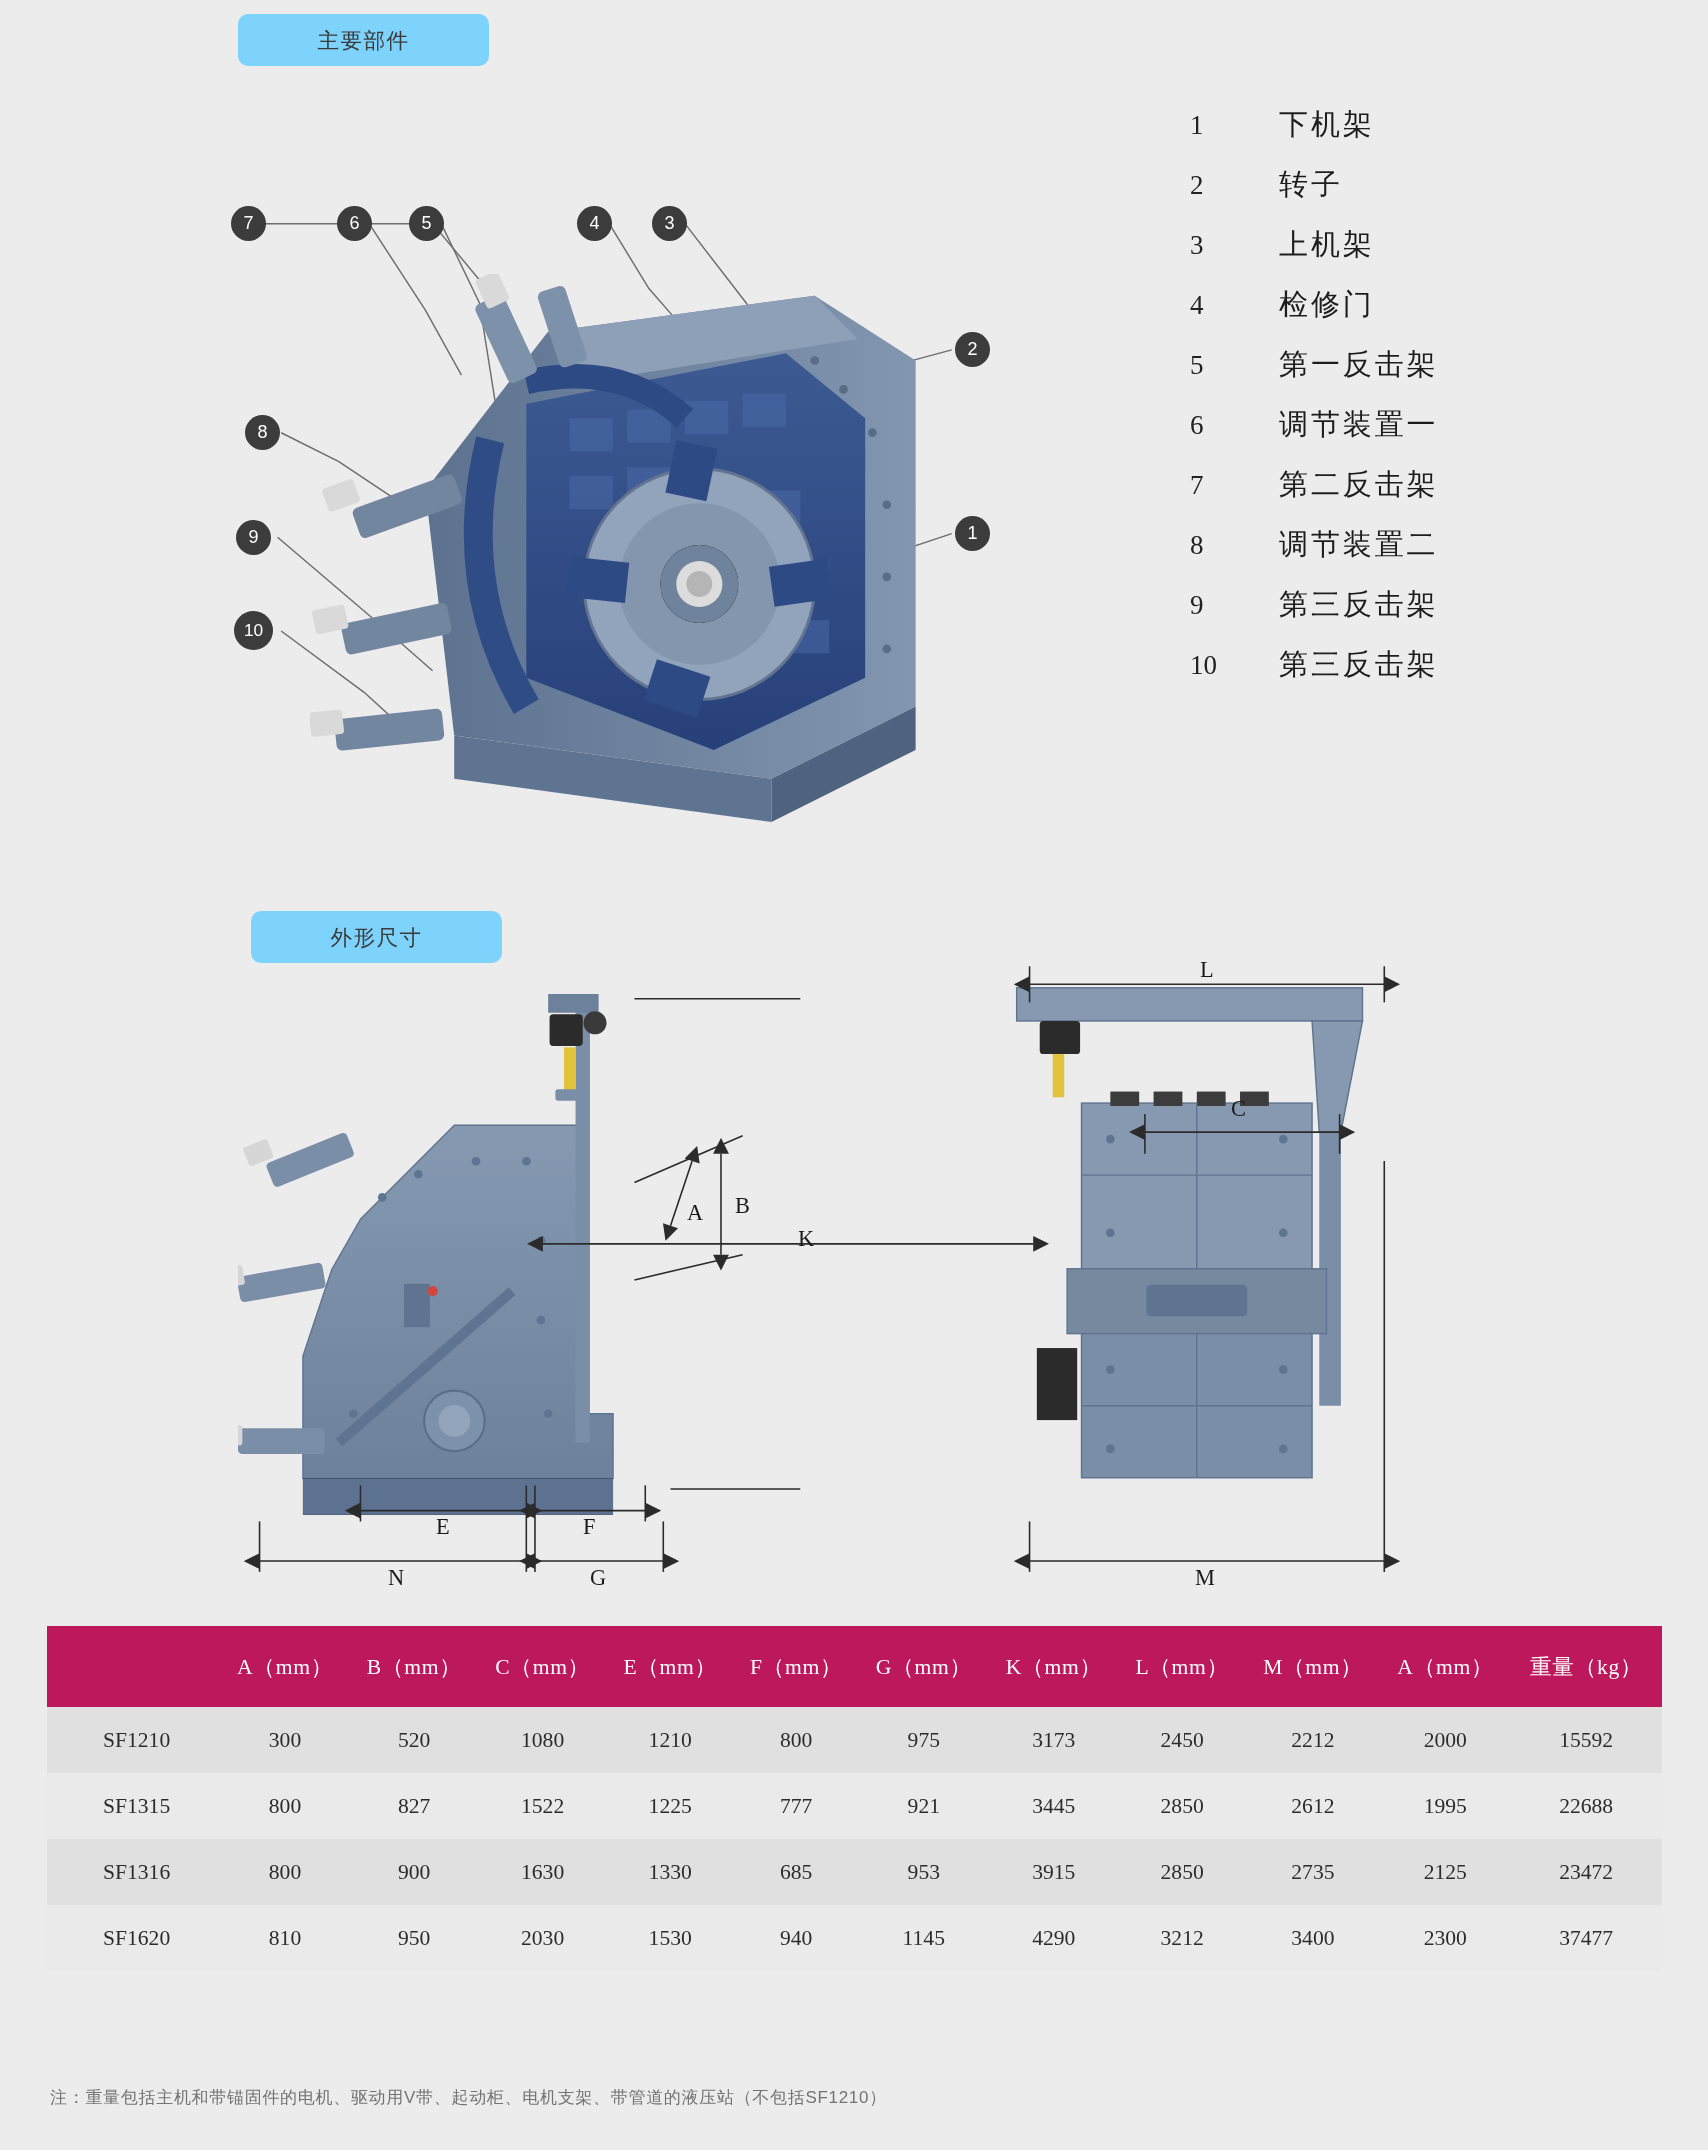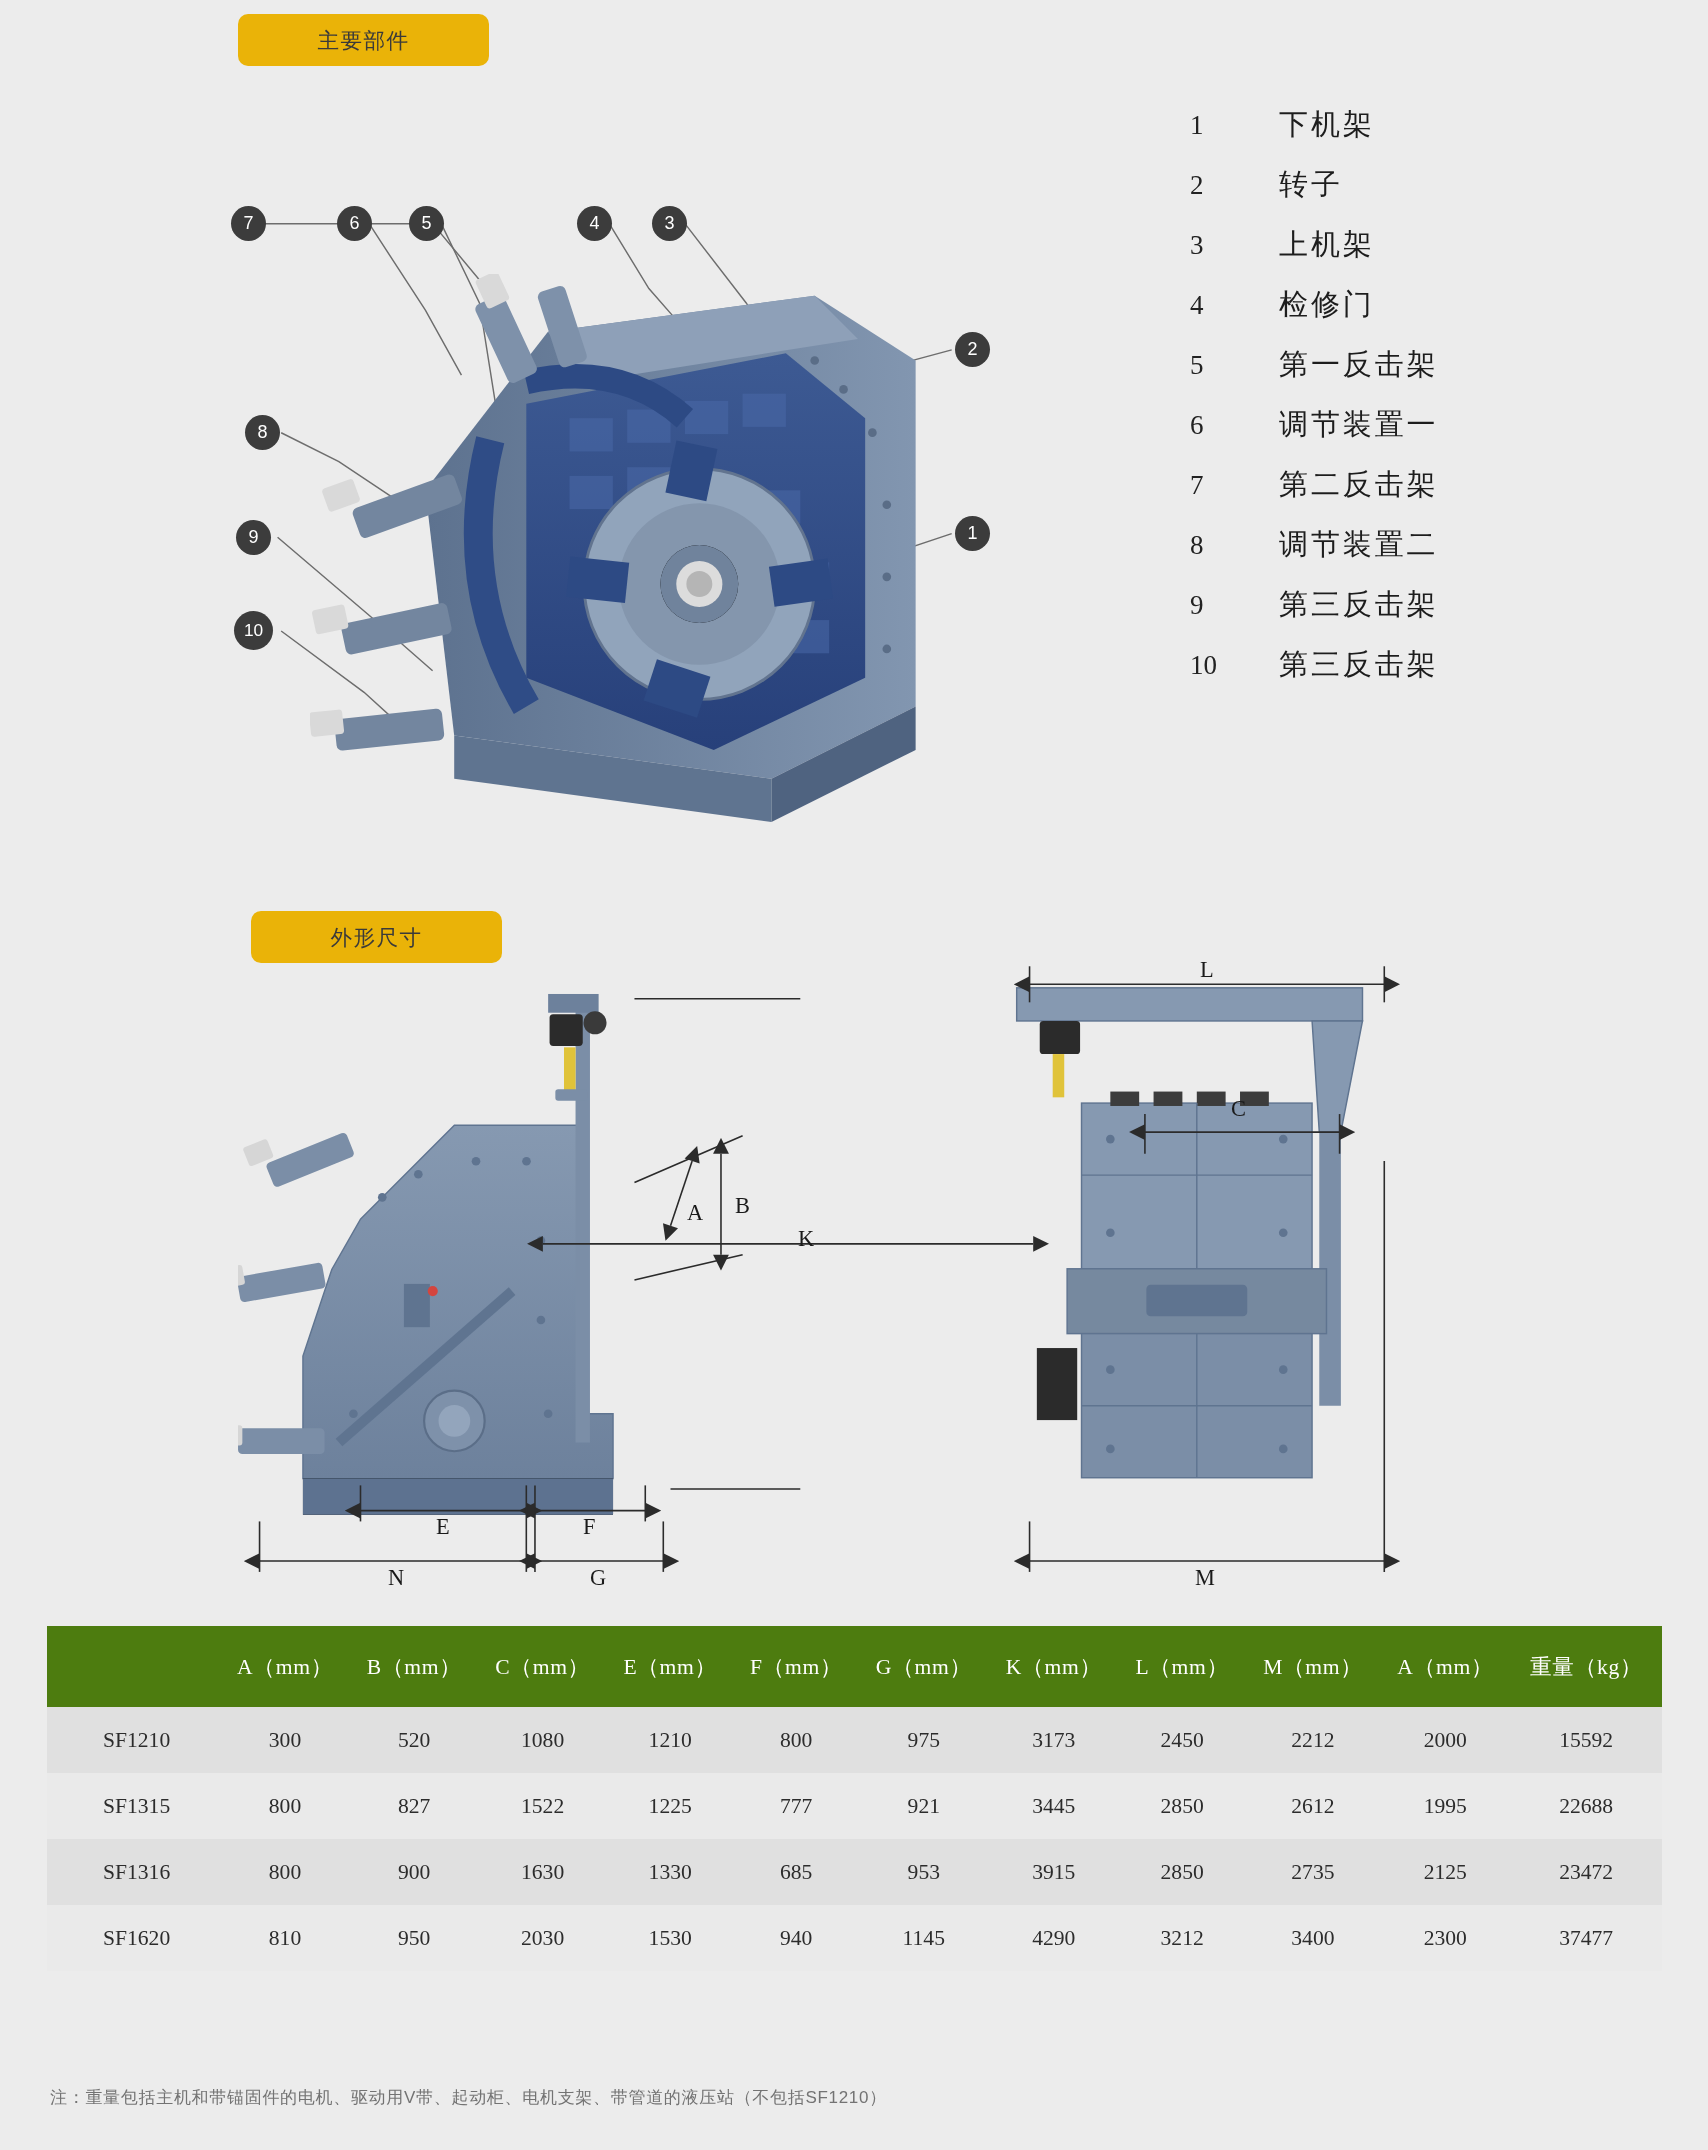--- a/index.html
+++ b/index.html
@@ -12,21 +12,21 @@
     position: relative;
     width: 1708px;
     height: 2151px;
     background: #ececec;
     overflow: hidden;
   }
 
   
   .pill {
     position: absolute;
-    background: #eab308;
+    background: #7dd3fc;
     border-radius: 10px;
     color: #3a3a3a;
     font-size: 21.6px;
     letter-spacing: 1.4px;
     display: flex;
     align-items: center;
     justify-content: center;
   }
   #pill-main   { left: 238px;  top: 14.4px;   width: 251px; height: 52px; }
   #pill-dims   { left: 251px;  top: 911px; width: 251px; height: 52px; }
@@ -87,21 +87,21 @@
     left: 47px;
     top: 1626px;
     width: 1615px;
   }
   table.spec {
     border-collapse: collapse;
     width: 100%;
     font-family: "Liberation Serif", serif;
   }
   table.spec thead th {
-    background: #4d7c0f;
+    background: #be185d;
     color: #ffffff;
     font-weight: normal;
     font-size: 21.6px;
     height: 81px;
     letter-spacing: 0.7px;
     text-align: center;
   }
   table.spec tbody td {
     text-align: center;
     font-size: 21.6px;

